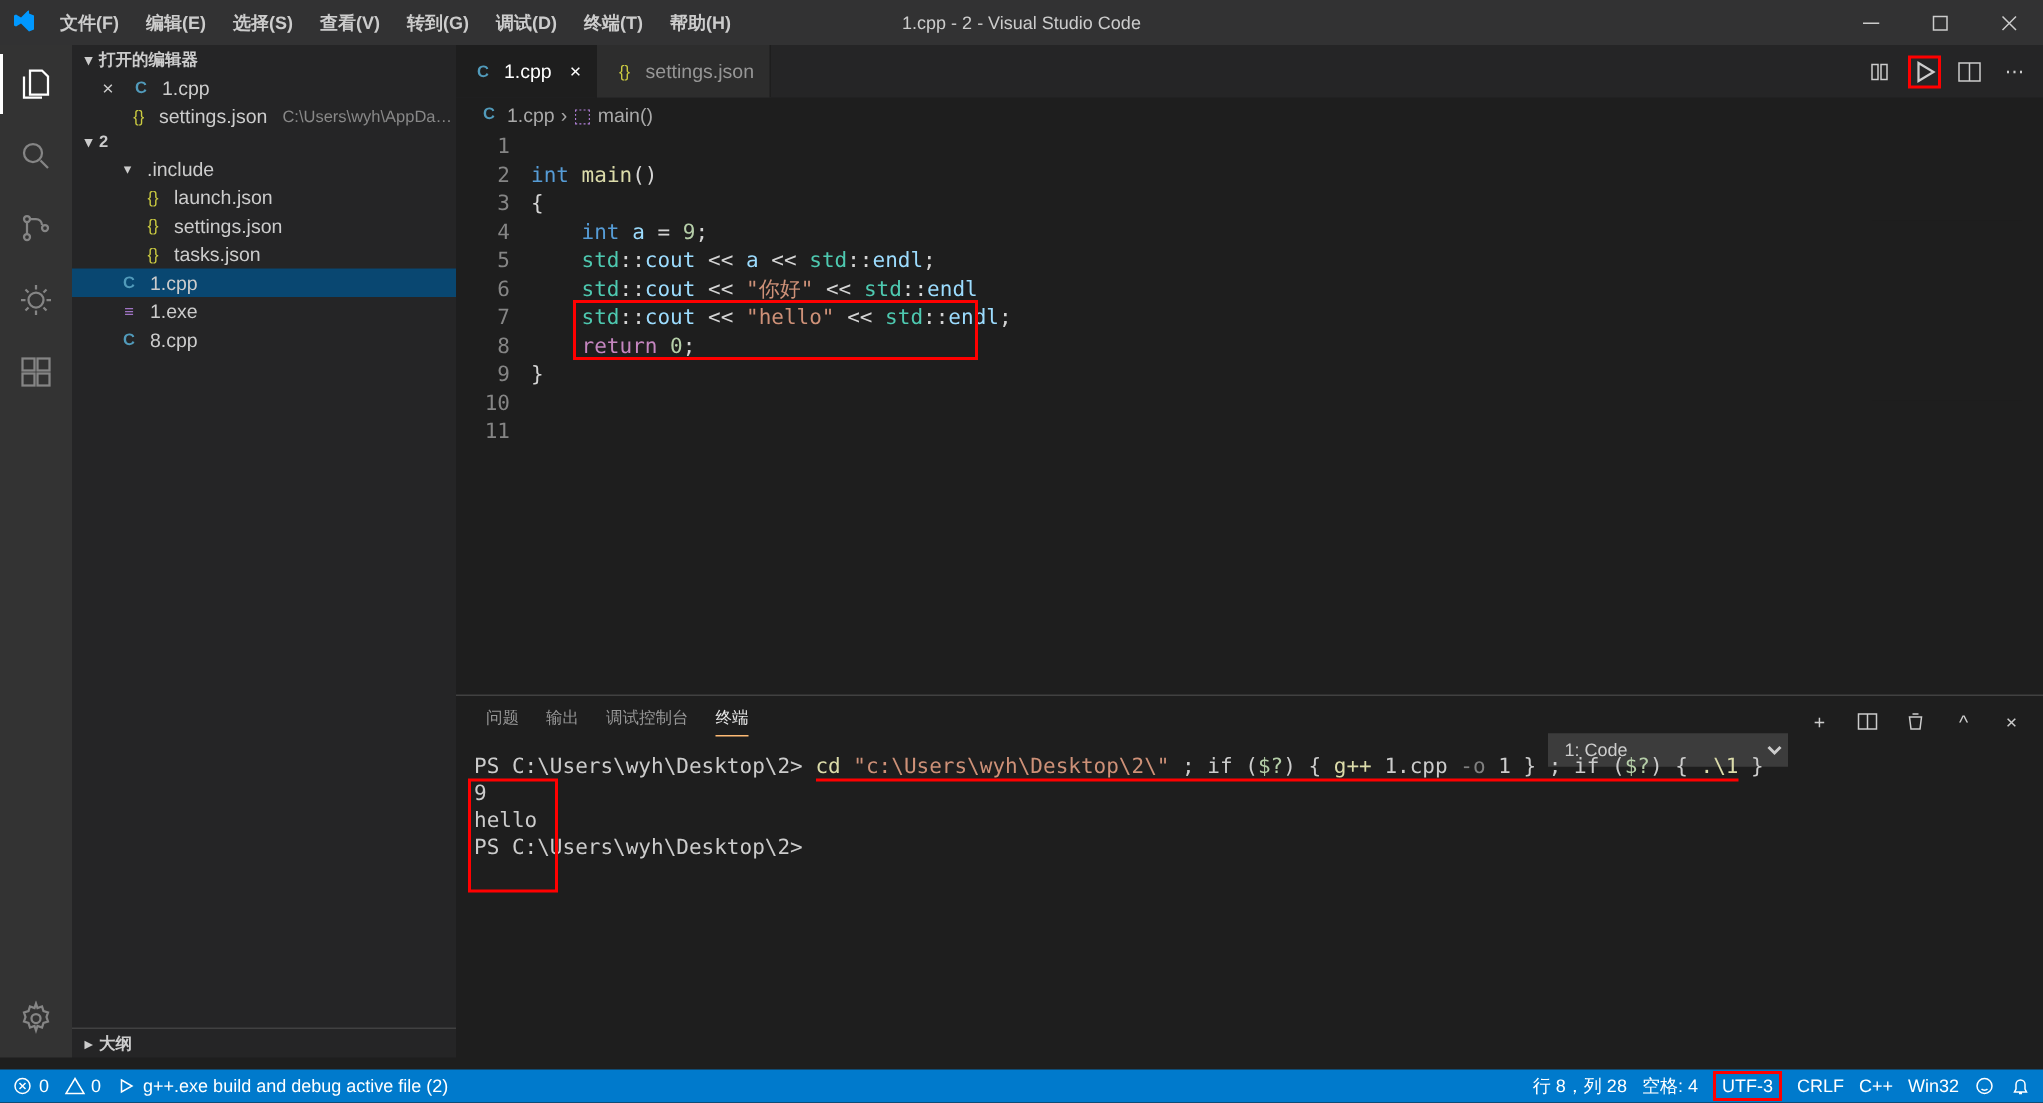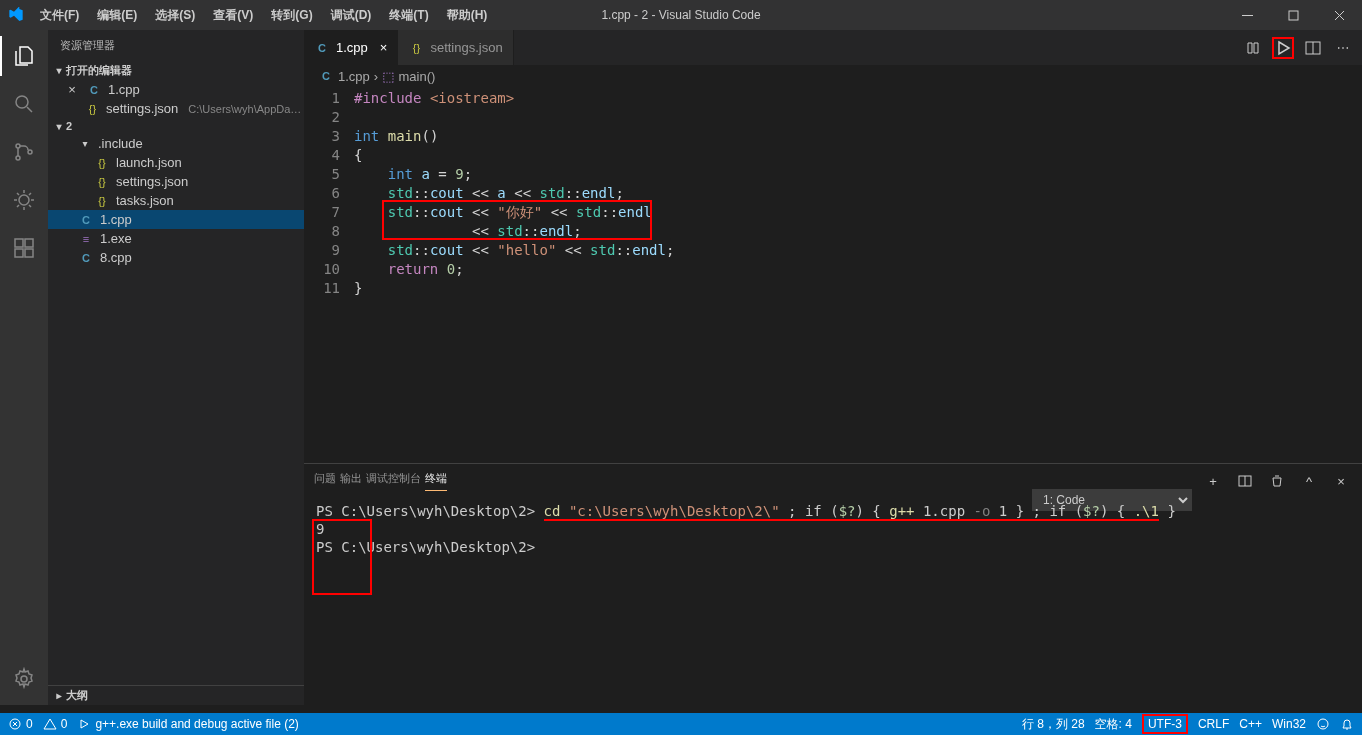--- a/index.html
+++ b/index.html
@@ -39,21 +39,21 @@
 .red-box { border: 2px solid red; }
 .breadcrumb { height: 22px; display: flex; align-items: center; padding: 0 14px; color: #a9a9a9; font-size: 13px; gap: 4px; }
 .editor-body { flex: 1; display: flex; font-family: Consolas, monospace; font-size: 14px; line-height: 19px; position: relative; }
 .gutter { width: 50px; text-align: right; color: #858585; padding-right: 14px; padding-top: 2px; }
 .code { flex: 1; padding-top: 2px; position: relative; }
 .code-line { white-space: pre; position: relative; }
 .hl-red-box { position: absolute; border: 2px solid red; }
 .minimap { position: absolute; right: 14px; top: 60px; width: 100px; height: 120px; background: #1e1e1e; opacity: 0.6; }
 .bottom-panel { height: 190px; border-top: 1px solid #414141; display: flex; flex-direction: column; background: #1e1e1e; margin-left: 304px; }
 .panel-tabs { display: flex; justify-content: space-between; align-items: center; padding: 4px 10px 0 10px; height: 30px; }
-.panel-tabs-left { display: flex; gap: 4px; }
+.panel-tabs-left { display: flex; gap: 18px; margin-left: 10px; }
 .panel-tab { color: #969696; font-size: 11px; padding-bottom: 4px; cursor: pointer; }
 .panel-tab.active { color: #e7e7e7; border-bottom: 1px solid #fdba74; }
 .panel-tabs-right { display: flex; gap: 10px; align-items: center; }
 .term-select { background: #3c3c3c; color: #cccccc; border: 1px solid #3c3c3c; padding: 2px 6px; font-size: 12px; width: 160px; margin-top: 38px; }
 .terminal { flex: 1; font-family: Consolas, monospace; font-size: 14px; line-height: 18px; padding: 8px 12px; position: relative; color: #cccccc; }
 .term-line { white-space: pre; }
 .statusbar { height: 22px; background: #007acc; color: #ffffff; display: flex; justify-content: space-between; align-items: center; font-size: 12px; padding: 0 8px; }
 .status-left, .status-right { display: flex; align-items: center; gap: 10px; }
 .status-item { display: flex; align-items: center; gap: 4px; cursor: pointer; }
 
@@ -159,21 +159,20 @@
       <div class="activity-icon">
           <svg width="24" height="24" viewBox="0 0 24 24" fill="none" stroke="currentColor" stroke-width="1.5">
             <circle cx="12" cy="12" r="3"></circle>
             <path d="M12 2l1 3 3-1 1 3 3 1-1 3 1 3-3 1-1 3-3-1-1 3-1-3-3 1-1-3-3-1 1-3-1-3 3-1 1-3 3 1z"></path>
           </svg>
         </div>
     </div>
   </div>
 
   <div class="sidebar">
-    <div class="sidebar-title">资源管理器</div>
     <div class="section-hdr">
         <span class="chevron">▾</span>
         <span>打开的编辑器</span>
       </div>
     <div class="tree-item open-editor">
         <span class="close-x">×</span>
         <span class="file-icon icon-cpp">C</span>
         <span>1.cpp</span>
       </div>
     <div class="tree-item open-editor">
@@ -268,28 +267,26 @@
           <div>4</div>
           <div>5</div>
           <div>6</div>
           <div>7</div>
           <div>8</div>
           <div>9</div>
           <div>10</div>
           <div>11</div>
       </div>
       <div class="code">
-<div class="code-line"><span class="pp">#include</span> <span class="str">&lt;iostream&gt;</span></div>
 <div class="code-line"> </div>
 <div class="code-line"><span class="kw">int</span> <span class="fn">main</span><span class="pun">()</span></div>
 <div class="code-line"><span class="pun">{</span></div>
 <div class="code-line">    <span class="kw">int</span> <span class="var">a</span> <span class="op">=</span> <span class="num">9</span><span class="pun">;</span></div>
 <div class="code-line">    <span class="ns">std</span><span class="pun">::</span><span class="var">cout</span> <span class="op">&lt;&lt;</span> <span class="var">a</span> <span class="op">&lt;&lt;</span> <span class="ns">std</span><span class="pun">::</span><span class="var">endl</span><span class="pun">;</span></div>
 <div class="code-line">    <span class="ns">std</span><span class="pun">::</span><span class="var">cout</span> <span class="op">&lt;&lt;</span> <span class="str">"你好"</span> <span class="op">&lt;&lt;</span> <span class="ns">std</span><span class="pun">::</span><span class="var">endl</span></div>
-<div class="code-line">              <span class="op">&lt;&lt;</span> <span class="ns">std</span><span class="pun">::</span><span class="var">endl</span><span class="pun">;</span></div>
 <div class="code-line">    <span class="ns">std</span><span class="pun">::</span><span class="var">cout</span> <span class="op">&lt;&lt;</span> <span class="str">"hello"</span> <span class="op">&lt;&lt;</span> <span class="ns">std</span><span class="pun">::</span><span class="var">endl</span><span class="pun">;</span></div>
 <div class="code-line">    <span class="pp">return</span> <span class="num">0</span><span class="pun">;</span></div>
 <div class="code-line"><span class="pun">}</span></div>
         <div class="hl-red-box" style="left:28px; top:113px; width:270px; height:40px;"></div>
       </div>
       <div class="minimap"></div>
     </div>
   </div>
 </div>
 
@@ -316,20 +313,21 @@
           </svg>
         </span>
       <span class="action-icon">^</span>
       <span class="action-icon">×</span>
     </div>
   </div>
   <div class="terminal">
     <div class="term-line"><span>PS C:\Users\wyh\Desktop\2&gt;</span> <span class="red-underline"><span class="t-yellow">cd</span> <span class="t-red">"c:\Users\wyh\Desktop\2\"</span><span> ; if (</span><span class="t-green">$?</span><span>) { </span><span class="t-yellow">g++</span><span> 1.cpp </span><span class="t-gray">-o</span><span> 1</span><span> } ; if (</span><span class="t-green">$?</span><span>) { </span><span class="t-yellow">.\1</span></span><span> }</span></div>
     <div class="term-line">9</div>
     <div class="term-line"></div>
+    <div class="term-line">hello</div>
     <div class="term-line">PS C:\Users\wyh\Desktop\2&gt;</div>
     <div class="hl-red-box" style="left:8px; top:25px; width:60px; height:76px;"></div>
   </div>
 </div>
 
 <div class="statusbar" style="position:absolute;bottom:0;left:0;right:0;">
   <div class="status-left">
     <span class="status-item">
         <svg width="14" height="14" viewBox="0 0 14 14" fill="none" stroke="currentColor">
           <circle cx="7" cy="7" r="5"></circle>

